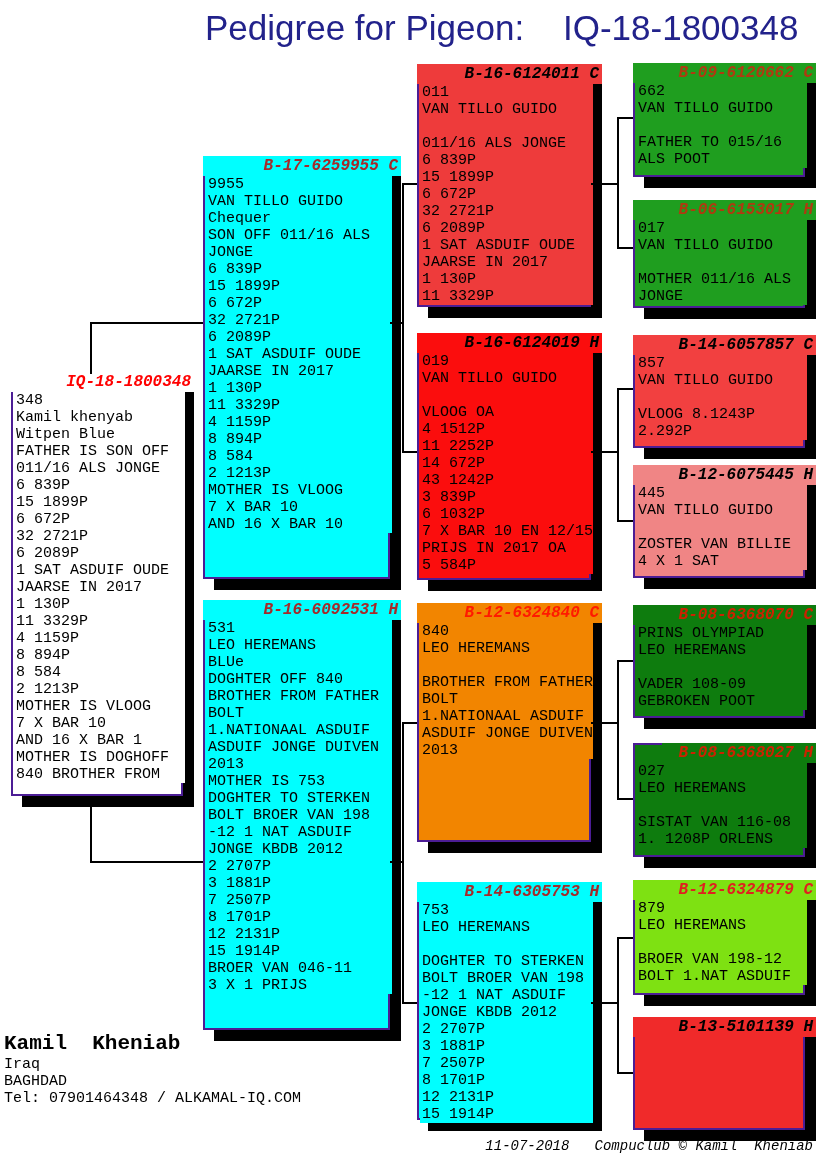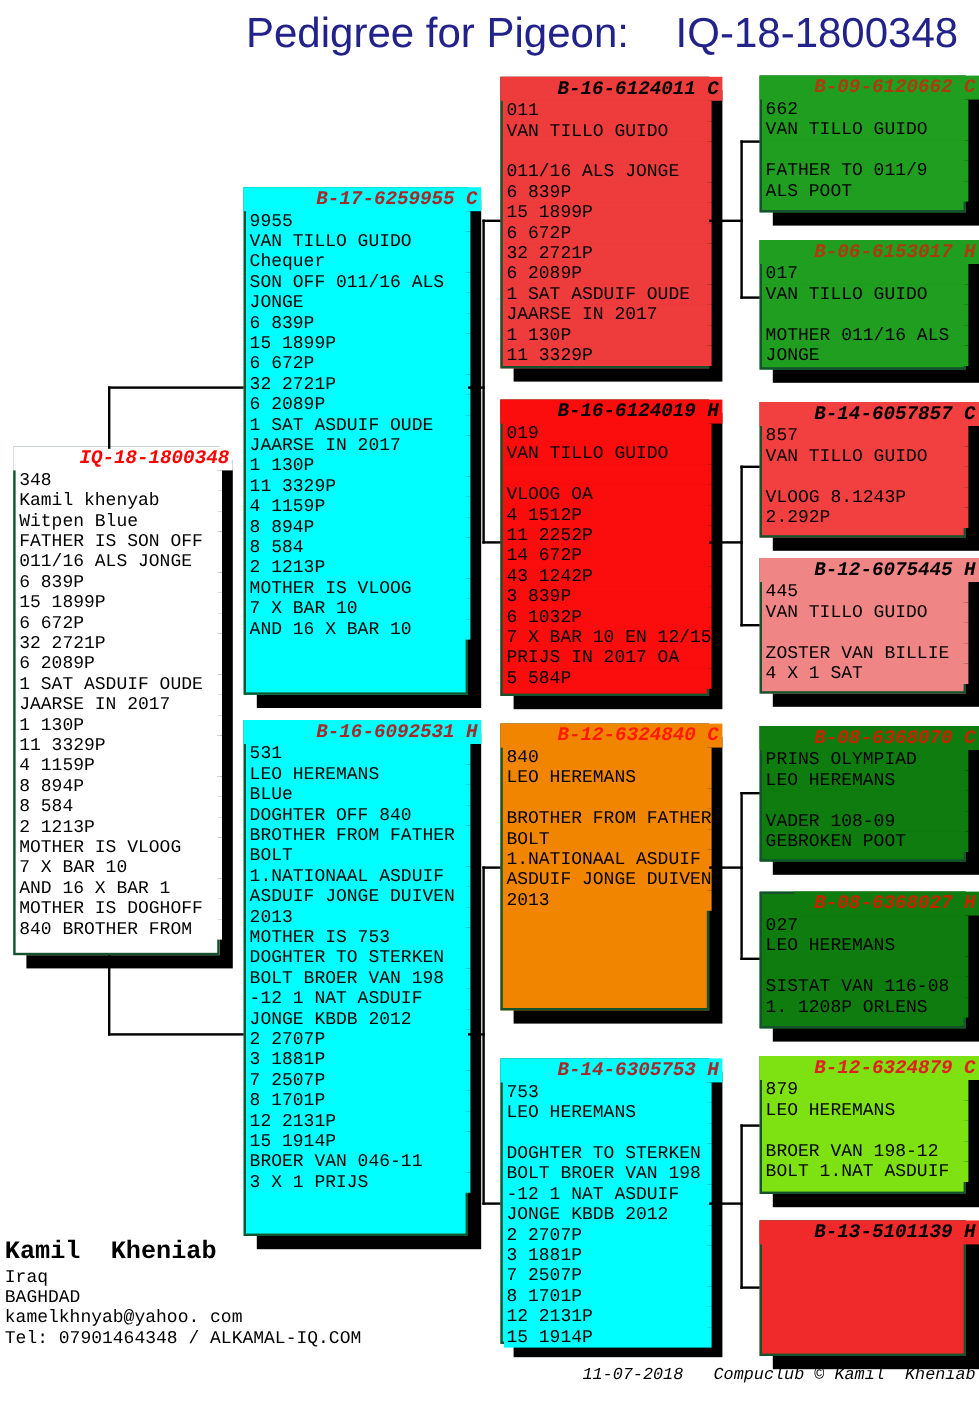--- a/index.html
+++ b/index.html
@@ -6,21 +6,21 @@
   .canvas{
     position:relative;width:816px;height:1172px;background:#ffffff;
     overflow:hidden;font-family:"Liberation Mono",monospace;
   }
   .page-title{
     position:absolute;left:205px;top:8px;
     font-family:"Liberation Sans",sans-serif;
     font-size:35px;font-weight:500;white-space:pre;
   }
   .pbox{
-    position:absolute;border:2px solid #14532d;
+    position:absolute;border:2px solid #4c1d95;
     box-shadow:11px 11px 0 0 #000;
     box-sizing:border-box;
     padding-left:14px;
   }
   .pbox-title{
     position:absolute;top:-2px;left:-2px;right:-13px;height:20px;
     font-family:"Liberation Mono",monospace;
     font-style:italic;font-weight:bold;font-size:16px;line-height:20px;
     text-align:right;padding-right:3px;white-space:pre;
     background:var(--bg);
@@ -208,21 +208,21 @@
         <div class="bline">15 1914P</div>
       </div>
   </div>
 
   <div class="pbox" style="left: 633px; top: 63px; width: 172px; height: 114px; --bg: #1F9E1F; background: rgb(31, 158, 31);">
     <div class="pbox-title" style="color: rgb(176, 58, 16);">B-09-6120662 C</div>
     <div class="pbox-body">
         <div class="bline">662</div>
         <div class="bline">VAN TILLO GUIDO</div>
         <div class="bline">&nbsp;</div>
-        <div class="bline">FATHER TO 011/9</div>
+        <div class="bline">FATHER TO 015/16</div>
         <div class="bline">ALS POOT</div>
       </div>
   </div>
   <div class="pbox" style="left: 633px; top: 200px; width: 172px; height: 108px; --bg: #1F9E1F; background: rgb(31, 158, 31);">
     <div class="pbox-title" style="color: rgb(176, 58, 16);">B-06-6153017 H</div>
     <div class="pbox-body">
         <div class="bline">017</div>
         <div class="bline">VAN TILLO GUIDO</div>
         <div class="bline">&nbsp;</div>
         <div class="bline">MOTHER 011/16 ALS</div>
@@ -315,19 +315,18 @@
 
   <div class="hline" style="left:591px;top:1002px;width:28px;"></div>
   <div class="vline" style="left:617px;top:937px;height:137px;"></div>
   <div class="hline" style="left:617px;top:937px;width:16px;"></div>
   <div class="hline" style="left:617px;top:1072px;width:16px;"></div>
 
   <div class="contact">
     <div class="contact-name">Kamil  Kheniab</div>
     <div class="contact-line">Iraq</div>
     <div class="contact-line">BAGHDAD</div>
-    <div class="contact-line">kamelkhnyab@yahoo. com</div>
     <div class="contact-line">Tel: 07901464348 / ALKAMAL-IQ.COM</div>
   </div>
 
   <div class="footer">11-07-2018   Compuclub © Kamil  Kheniab</div>
 
 </div>
 
 </body></html>

